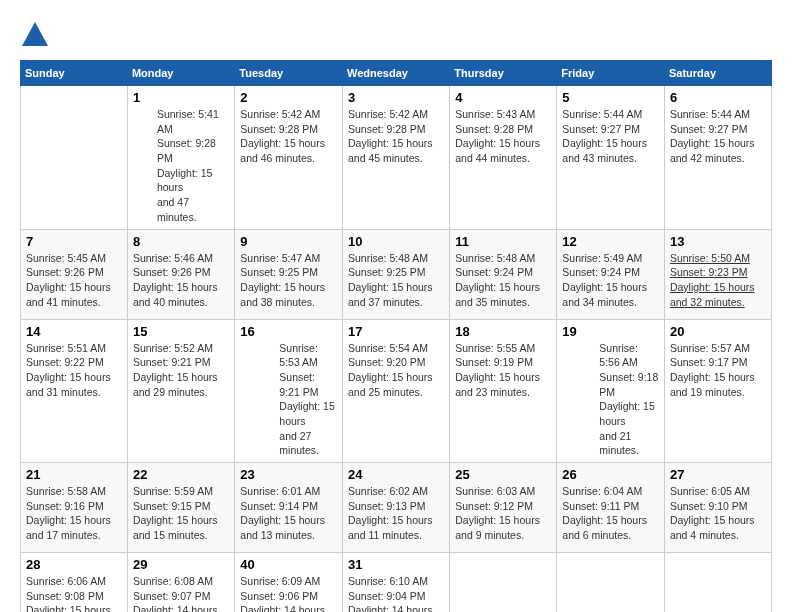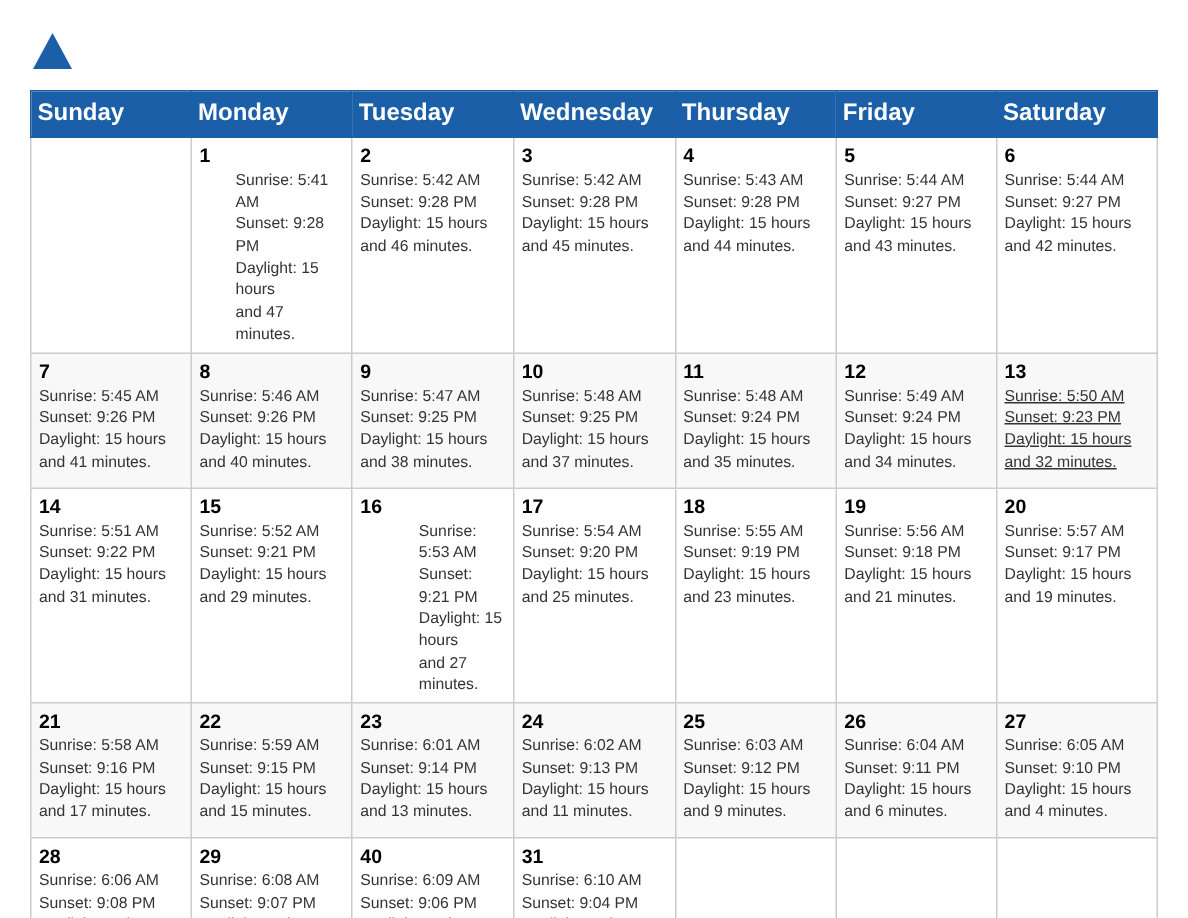--- a/index.html
+++ b/index.html
@@ -58,21 +58,21 @@
       border-collapse: collapse;
       font-size: 11px;
     }
     thead tr {
       background-color: #1a5fa8;
       color: white;
     }
     thead th {
       padding: 6px 4px;
       text-align: left;
-      font-size: 16px;
+      font-size: 11px;
       font-weight: bold;
       border: 1px solid #1a5fa8;
     }
     tbody td {
       border: 1px solid #ccc;
       vertical-align: top;
       padding: 4px 5px;
       width: 108px;
       height: 90px;
       background: #fff;
@@ -254,21 +254,21 @@
         </td>
         <td>
           <span class="day-num">18</span>
           <div class="day-info" style="white-space: pre-line;">Sunrise: 5:55 AM
 Sunset: 9:19 PM
 Daylight: 15 hours
 and 23 minutes.</div>
         </td>
         <td>
           <span class="day-num">19</span>
-          <div class="day-info" style="white-space: pre-line;">Sunrise: 5:56 AM
+          <div class="day-info" style="white-space: pre-line; margin-left: 37px;">Sunrise: 5:56 AM
 Sunset: 9:18 PM
 Daylight: 15 hours
 and 21 minutes.</div>
         </td>
         <td>
           <span class="day-num">20</span>
           <div class="day-info" style="white-space: pre-line;">Sunrise: 5:57 AM
 Sunset: 9:17 PM
 Daylight: 15 hours
 and 19 minutes.</div>

